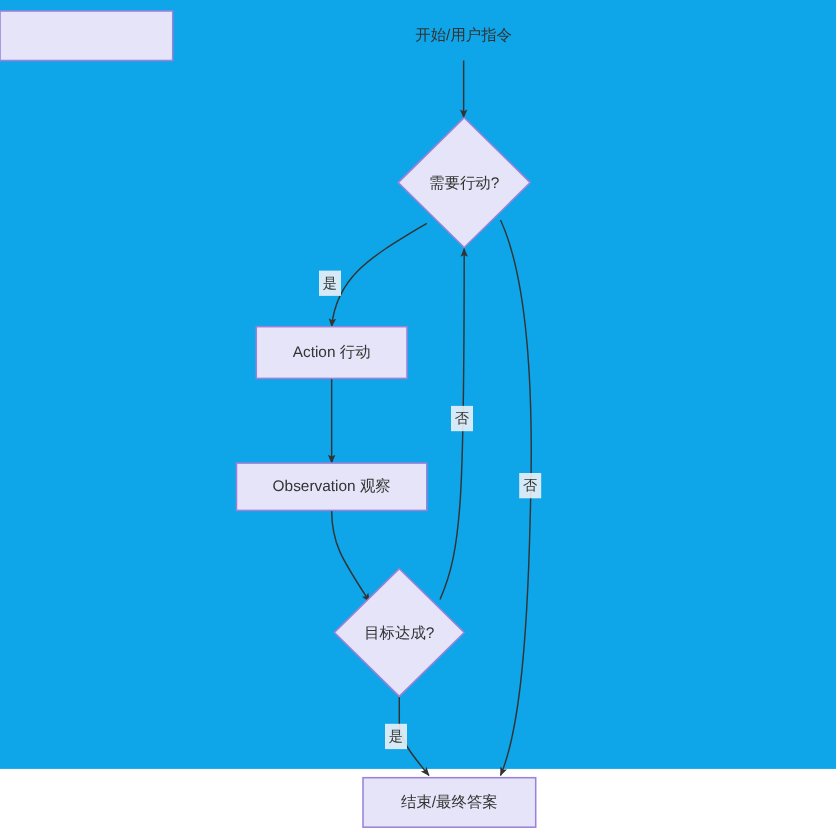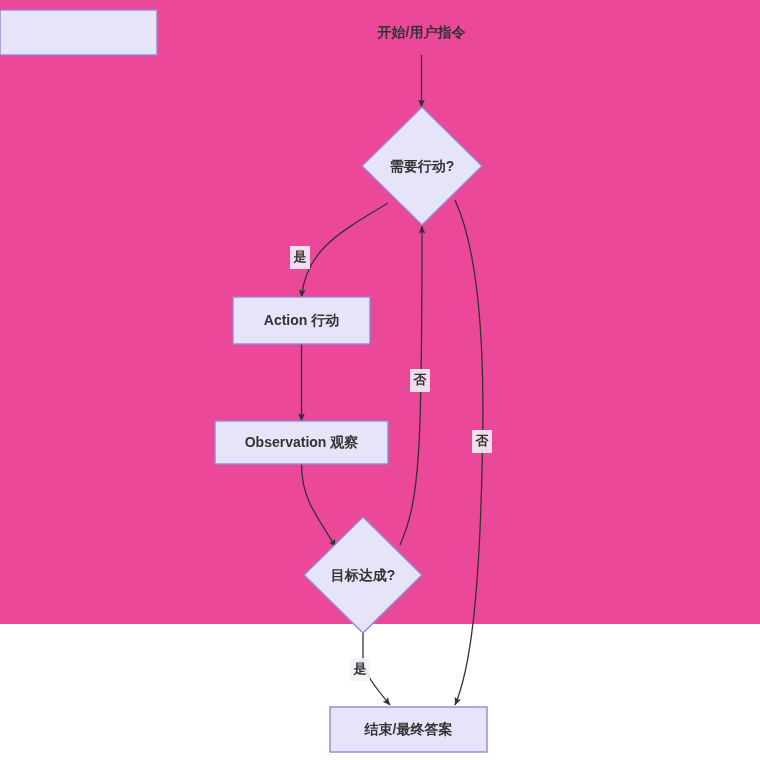--- a/index.html
+++ b/index.html
@@ -10,23 +10,22 @@
   }
   body {
     width: 760px;
     height: 760px;
     font-family: "Liberation Sans", "DejaVu Sans", sans-serif;
     overflow: hidden;
   }
   #diagram-root {
     position: relative;
     width: 760px;
-    height: 624px;
-    background: #ec4899;
-    font-weight: bold;
+    height: 699px;
+    background: #0ea5e9;
   }
   #flow-svg {
     position: absolute;
     left: 0;
     top: 0;
     width: 760px;
     height: 760px;
   }
   .node-label {
     fill: #333333;

